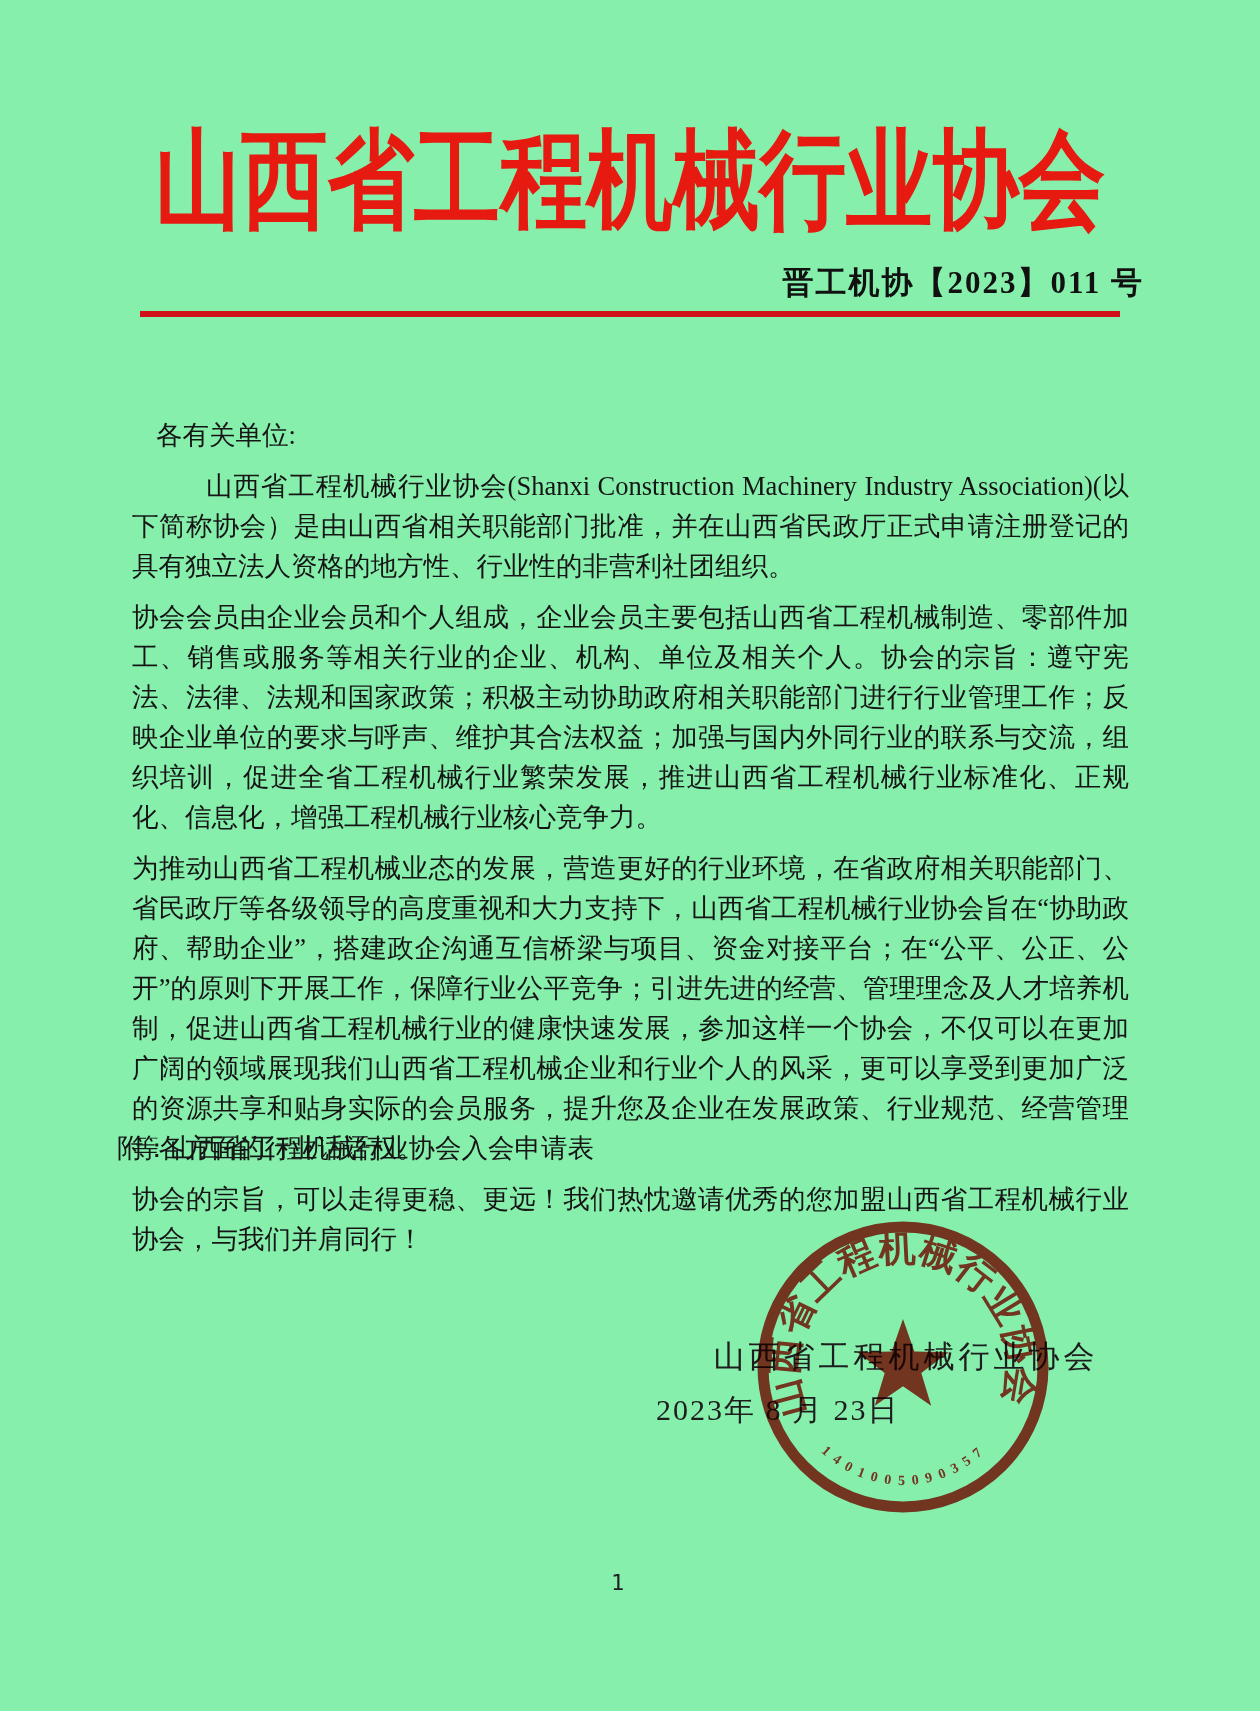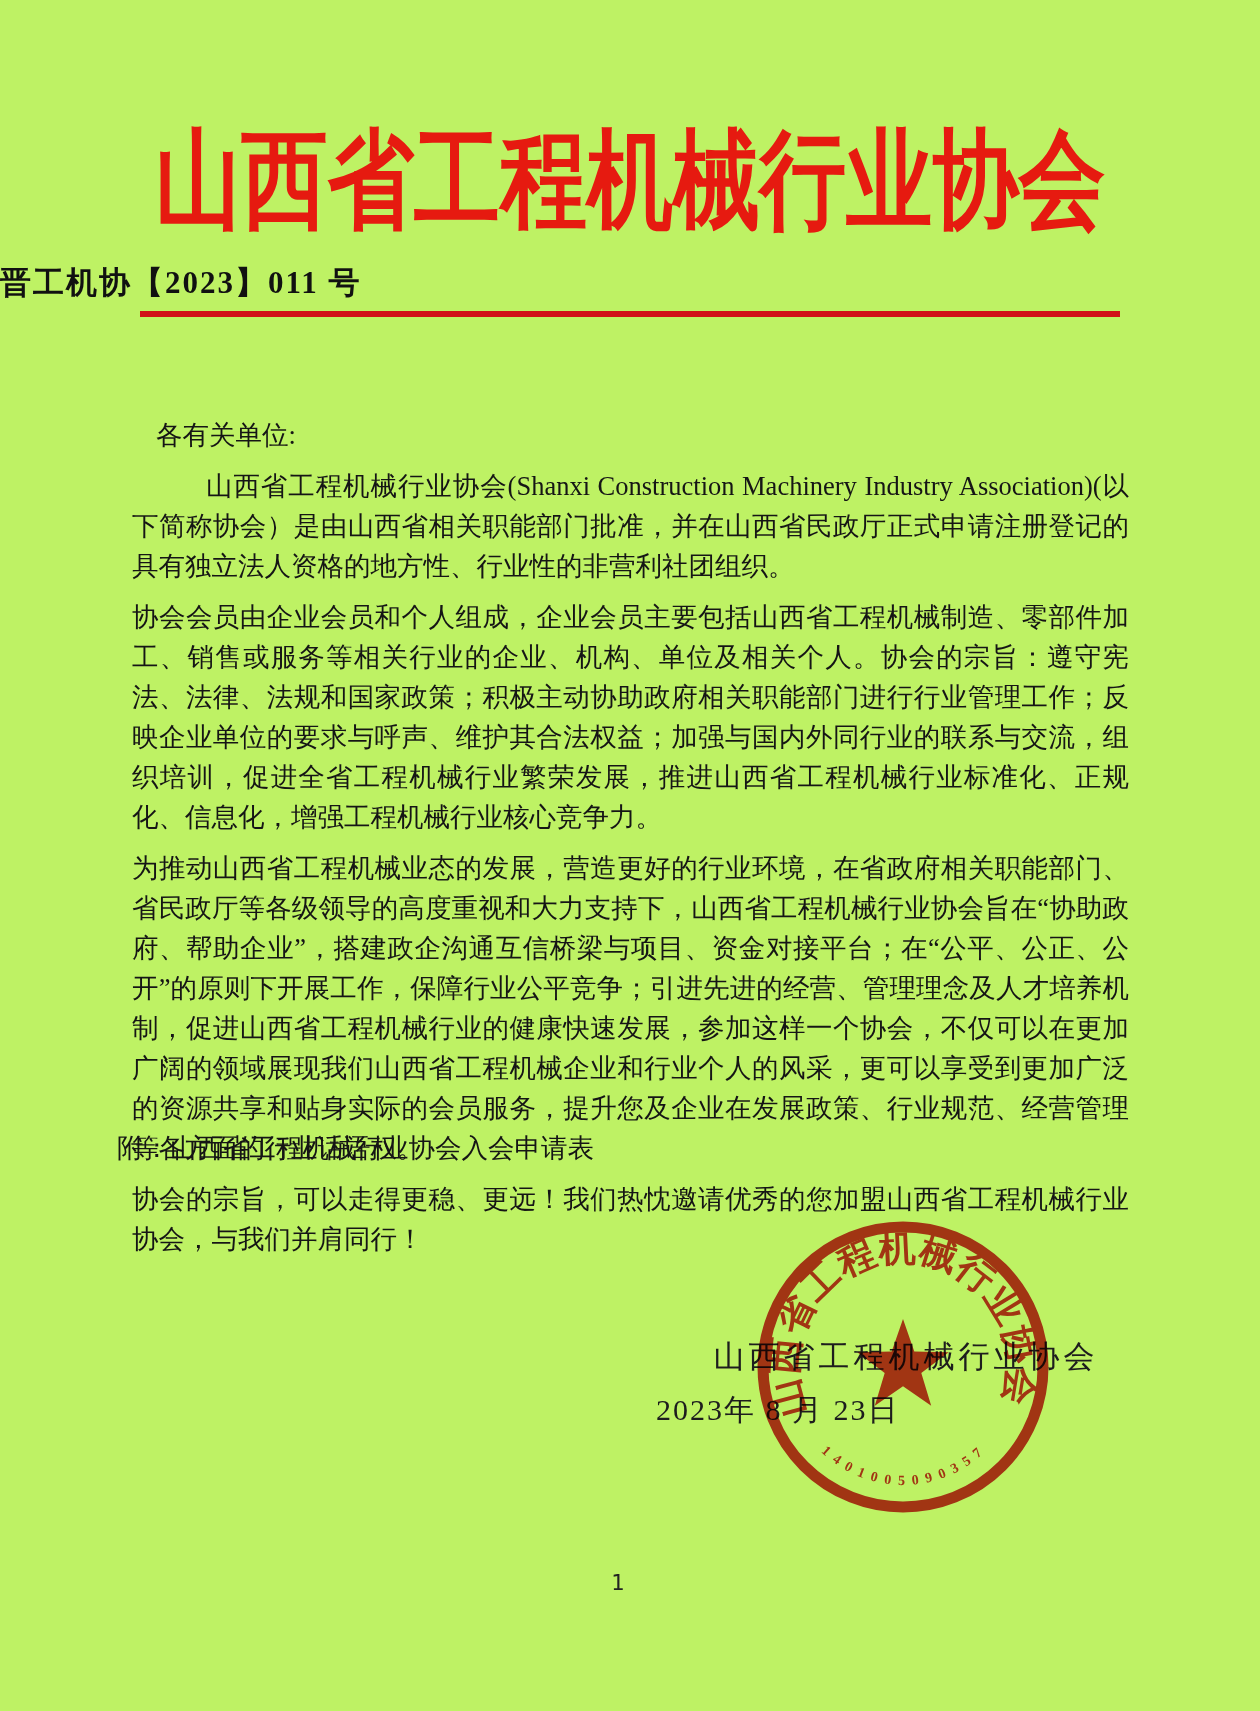--- a/index.html
+++ b/index.html
@@ -1,41 +1,41 @@
 <!DOCTYPE html>
 <html><head>
 <meta charset="utf-8">
 <style>
   html,body{margin:0;padding:0;background:#e8e8e8;}
   .page{
     position:relative;
     width:1260px;height:1711px;
     margin:0 auto;
-    background:#bef264;
+    background:#86efac;
     font-family:"Liberation Serif","DejaVu Serif",serif;
     color:#151515;
     overflow:hidden;
   }
   .org-title{
     position:absolute;
     top:112px;left:0;width:1260px;
     margin:0;
     text-align:center;
     font-size:108px;
     line-height:138px;
     font-weight:bold;
     color:#e61a10;
     transform:scaleX(0.80);
     transform-origin:50% 50%;
     white-space:nowrap;
   }
   .doc-no{
     position:absolute;
     top:262px;left:0;width:1144px;
-    text-align:left;
+    text-align:right;
     font-size:31px;
     font-weight:bold;
     letter-spacing:2px;
     color:#111;
   }
   .red-rule{
     position:absolute;
     top:311px;left:140px;
     width:980px;height:6px;
     background:#d01218;

